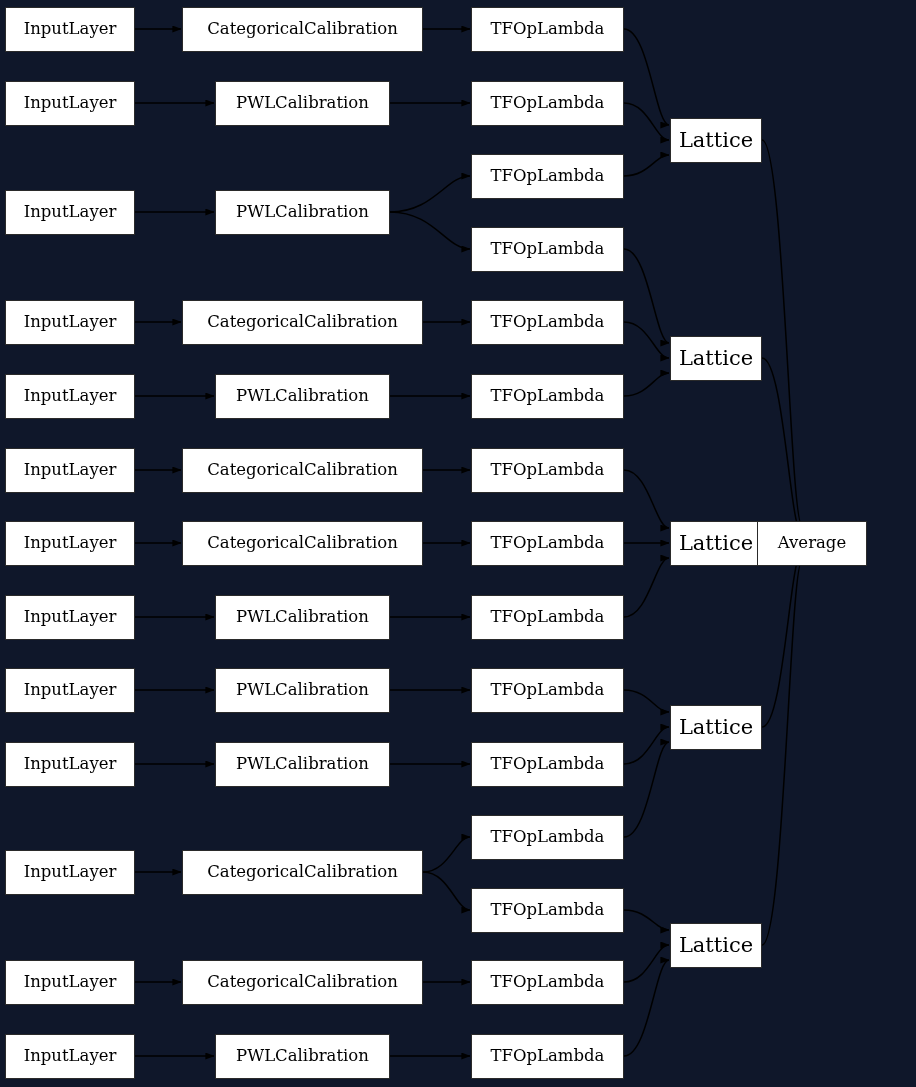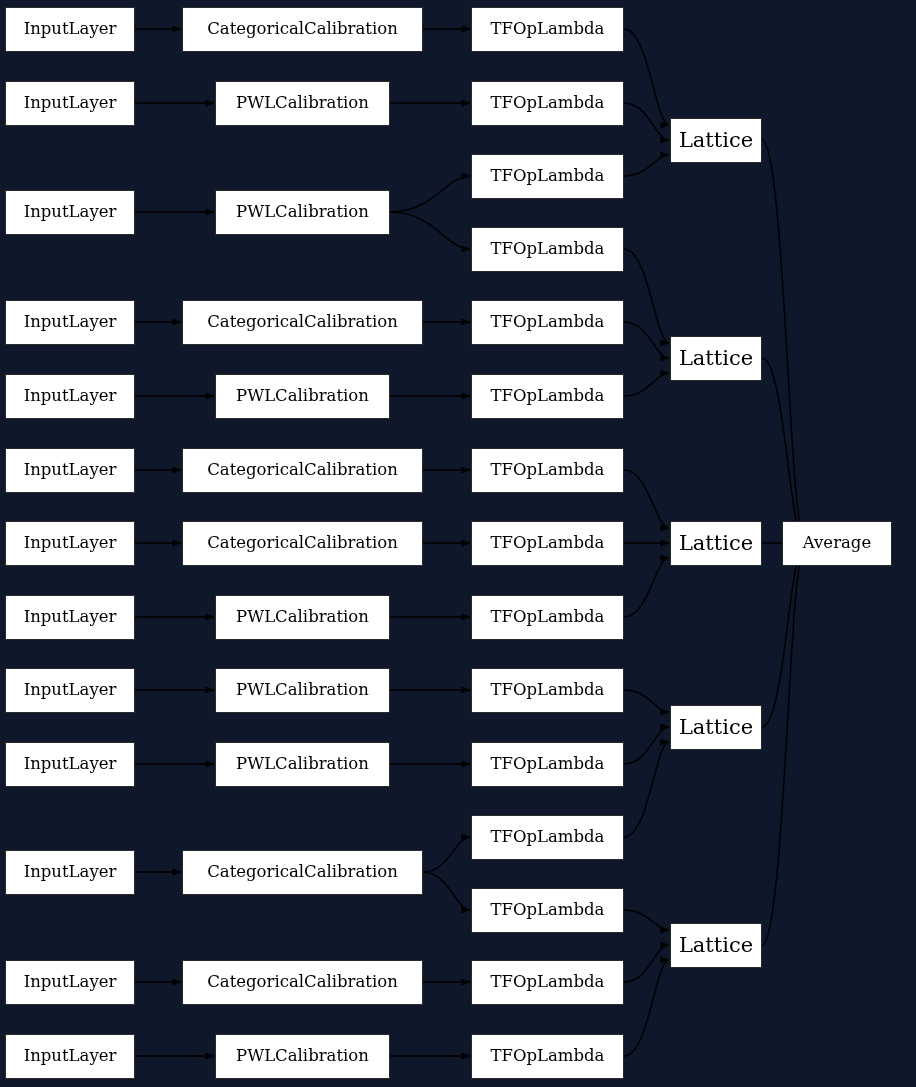--- a/index.html
+++ b/index.html
@@ -222,17 +222,17 @@
       </div>
       <div class="node n-lattice" style="left: 670px; top: 520.5px; width: 92px; height: 45px;">
         <span>Lattice</span>
       </div>
       <div class="node n-lattice" style="left: 670px; top: 704.5px; width: 92px; height: 45px;">
         <span>Lattice</span>
       </div>
       <div class="node n-lattice" style="left: 670px; top: 922.5px; width: 92px; height: 45px;">
         <span>Lattice</span>
       </div>
-      <div class="node n-average" style="left: 782px; top: 520.5px; width: 110px; height: 45px;">
+      <div class="node n-average" style="left: 757px; top: 520.5px; width: 110px; height: 45px;">
         <span>Average</span>
       </div>
     </div>
 </div>
 
 </body></html>

